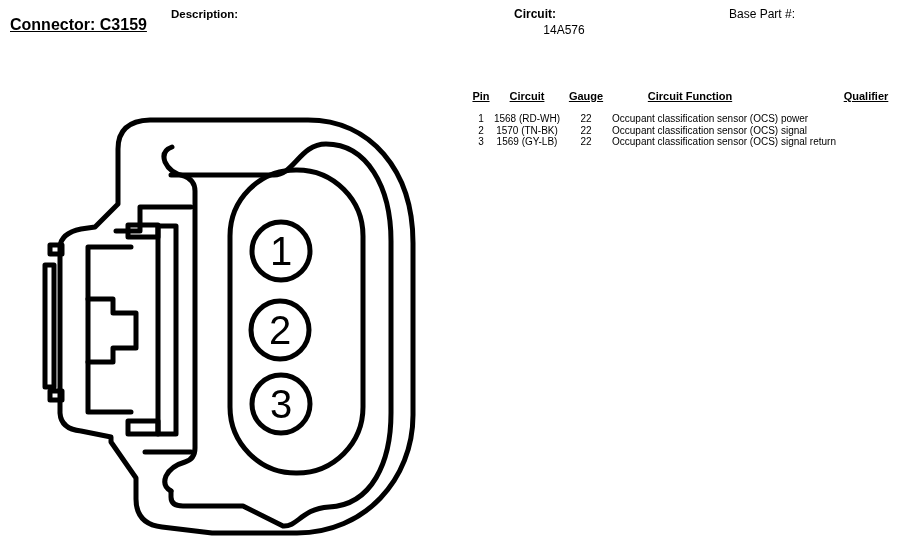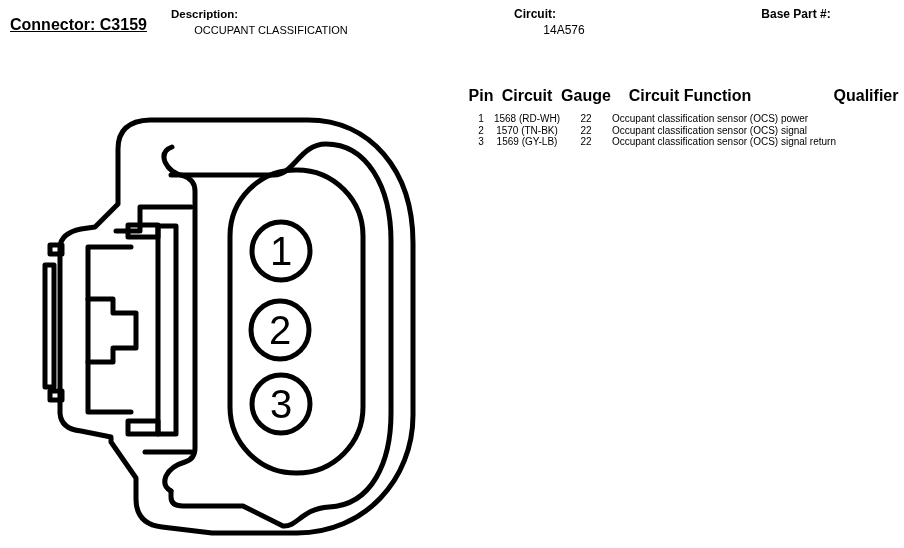--- a/index.html
+++ b/index.html
@@ -8,24 +8,24 @@
     font-family:"Liberation Sans", sans-serif;color:#000;
     overflow:hidden;
   }
   .abs{position:absolute;}
   
   .connector-title{left:10px;top:16px;font-size:16px;font-weight:bold;text-decoration:underline;}
   .desc-label{left:171px;top:8px;width:200px;font-size:11.5px;font-weight:bold;text-align:left;}
   .desc-lines{left:146px;top:23px;width:250px;font-size:11px;line-height:14px;text-align:center;}
   .harness-label{left:485px;top:7px;width:100px;font-size:12px;font-weight:bold;text-align:center;}
   .harness-value{left:514px;top:23px;width:100px;font-size:12px;text-align:center;}
-  .basepart-label{left:736px;top:7px;width:120px;font-size:12px;font-weight:bold;text-align:center;}
+  .basepart-label{left:702px;top:7px;width:120px;font-size:12px;font-weight:normal;text-align:center;}
   .basepart-value{left:724px;top:23px;width:120px;font-size:12px;text-align:center;}
   
-  .th{top:90px;font-size:16px;font-weight:bold;line-height:12px;}
+  .th{top:90px;font-size:11px;font-weight:bold;line-height:12px;text-decoration:underline;}
   .row-0{top:113px;} .row-1{top:124.5px;} .row-2{top:136px;}
   .td{font-size:10px;line-height:11.5px;}
   .col-pin{left:466px;width:30px;text-align:center;}
   .col-circuit{left:487px;width:80px;text-align:center;}
   .col-gauge{left:556px;width:60px;text-align:center;}
   .col-function-h{left:610px;width:160px;text-align:center;}
   .col-function{left:612px;width:250px;text-align:left;white-space:nowrap;}
   .col-qualifier{left:816px;width:100px;text-align:center;}
   
   .diagram-wrap{left:0px;top:100px;width:450px;height:448px;}
@@ -33,21 +33,20 @@
   svg .fillwhite{fill:#fff;}
   svg text.pin-num{font-family:"Liberation Sans", sans-serif;font-size:40px;fill:#000;text-anchor:middle;}
 </style>
 </head>
 <body>
 
 <div class="abs connector-title">Connector: C3159</div>
 
 <div class="abs desc-label">Description:</div>
 <div class="abs desc-lines">
-  <div>OCCUPANT CLASSIFICATION</div>
 </div>
 
 <div class="abs harness-label">Circuit:</div>
 <div class="abs harness-value">14A576</div>
 
 <div class="abs basepart-label">Base Part #:</div>
 <div class="abs basepart-value"></div>
 
 <div class="abs th col-pin">Pin</div>
 <div class="abs th col-circuit">Circuit</div>

